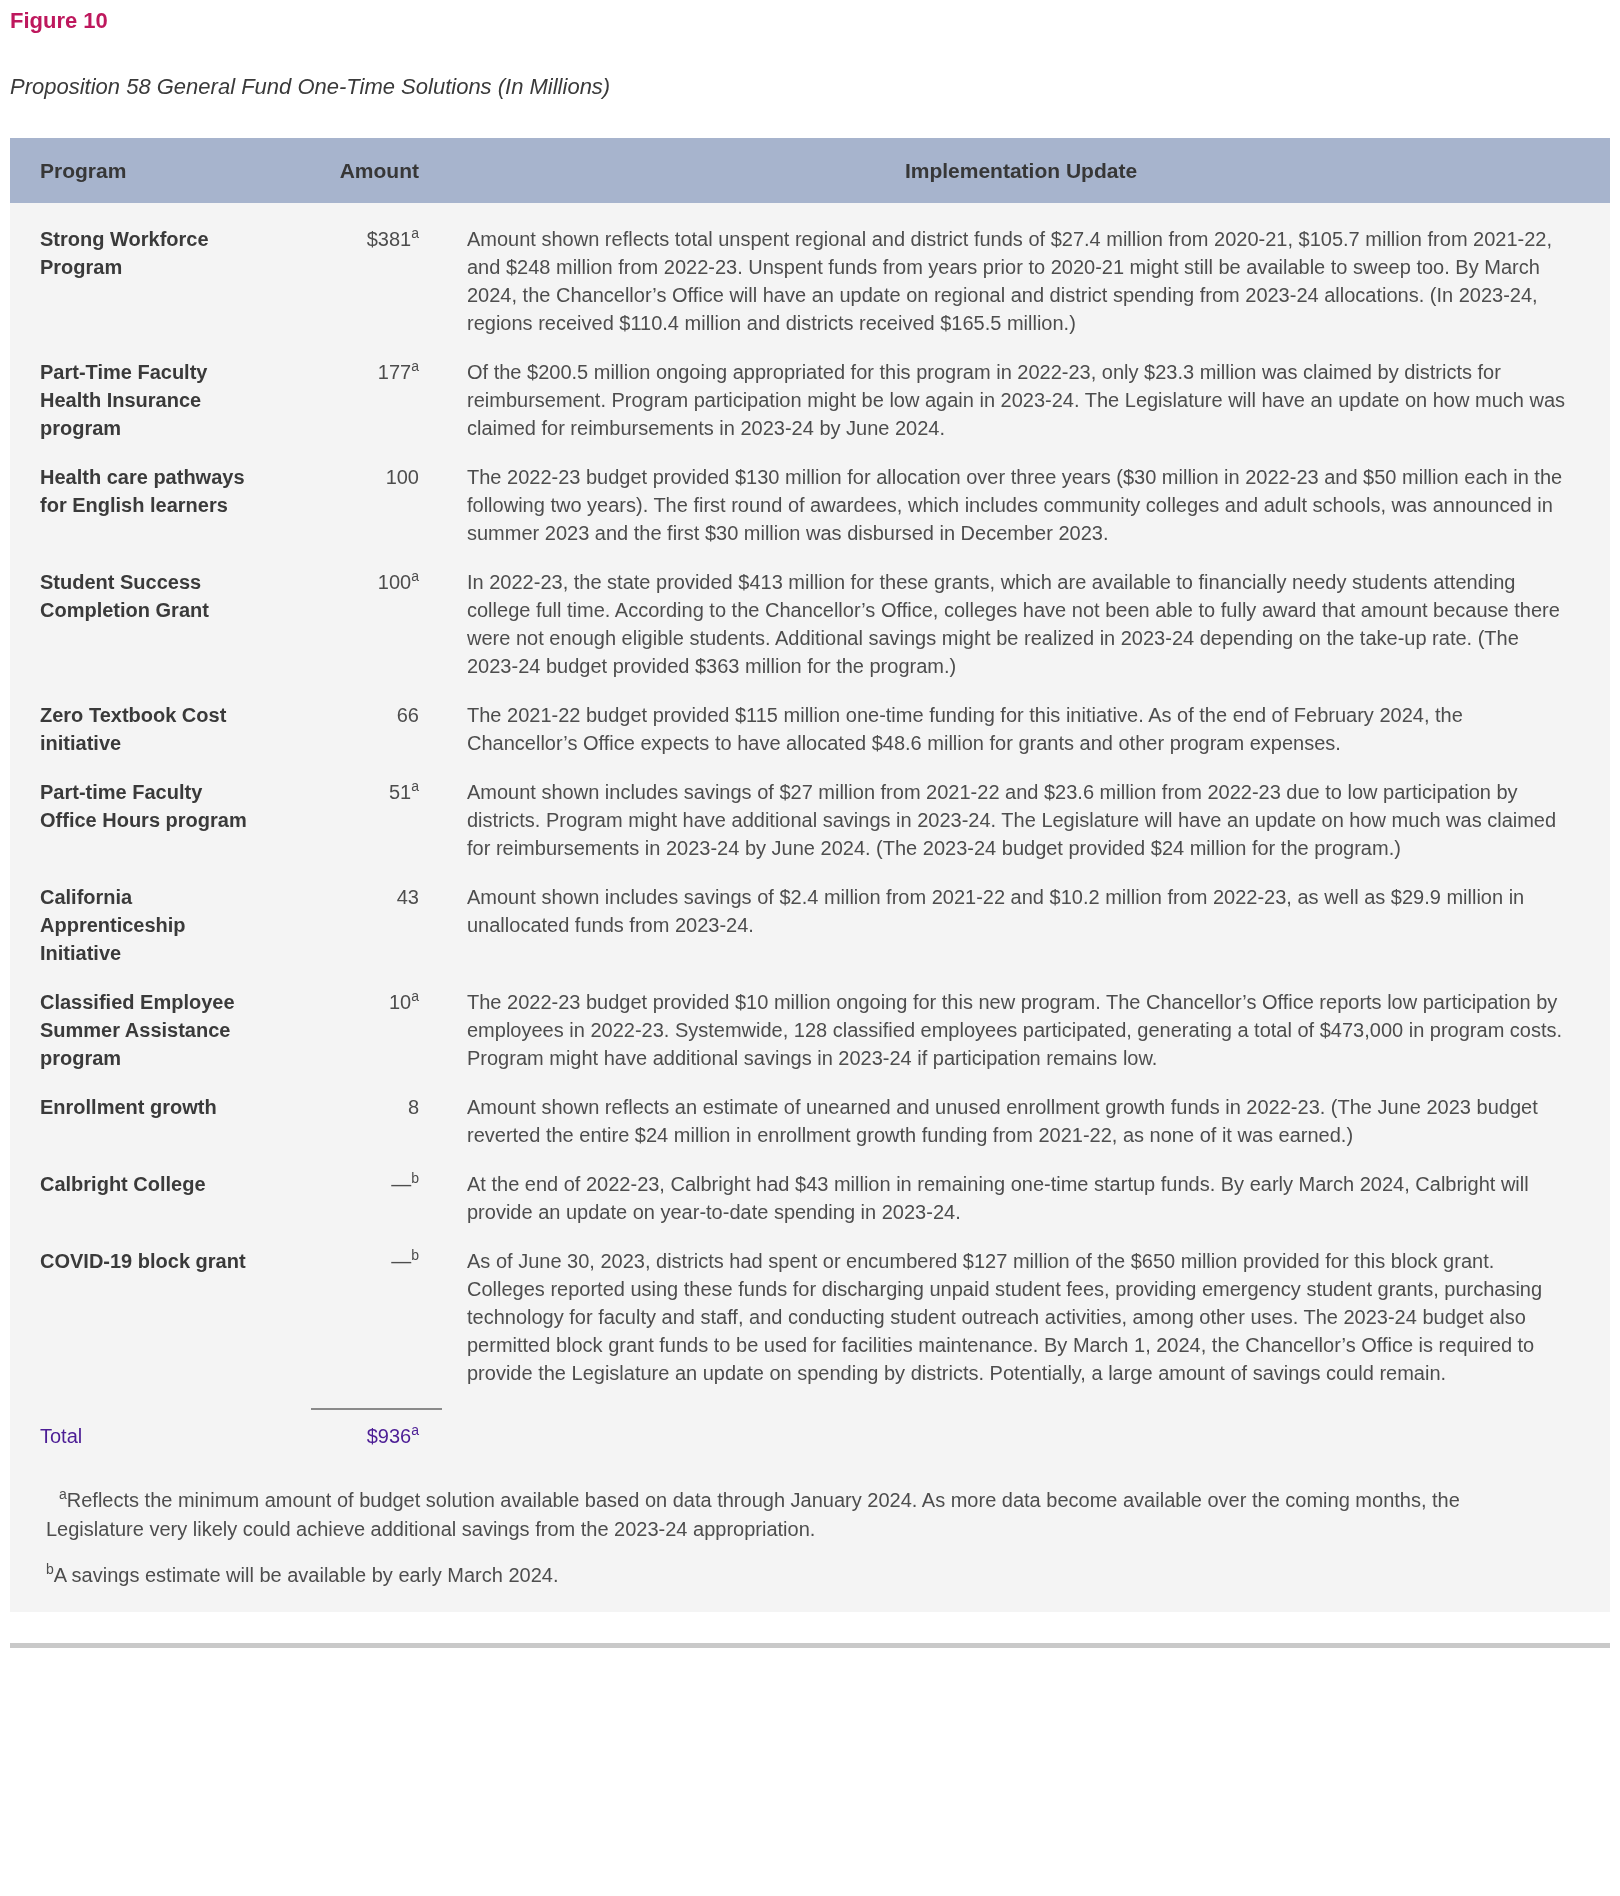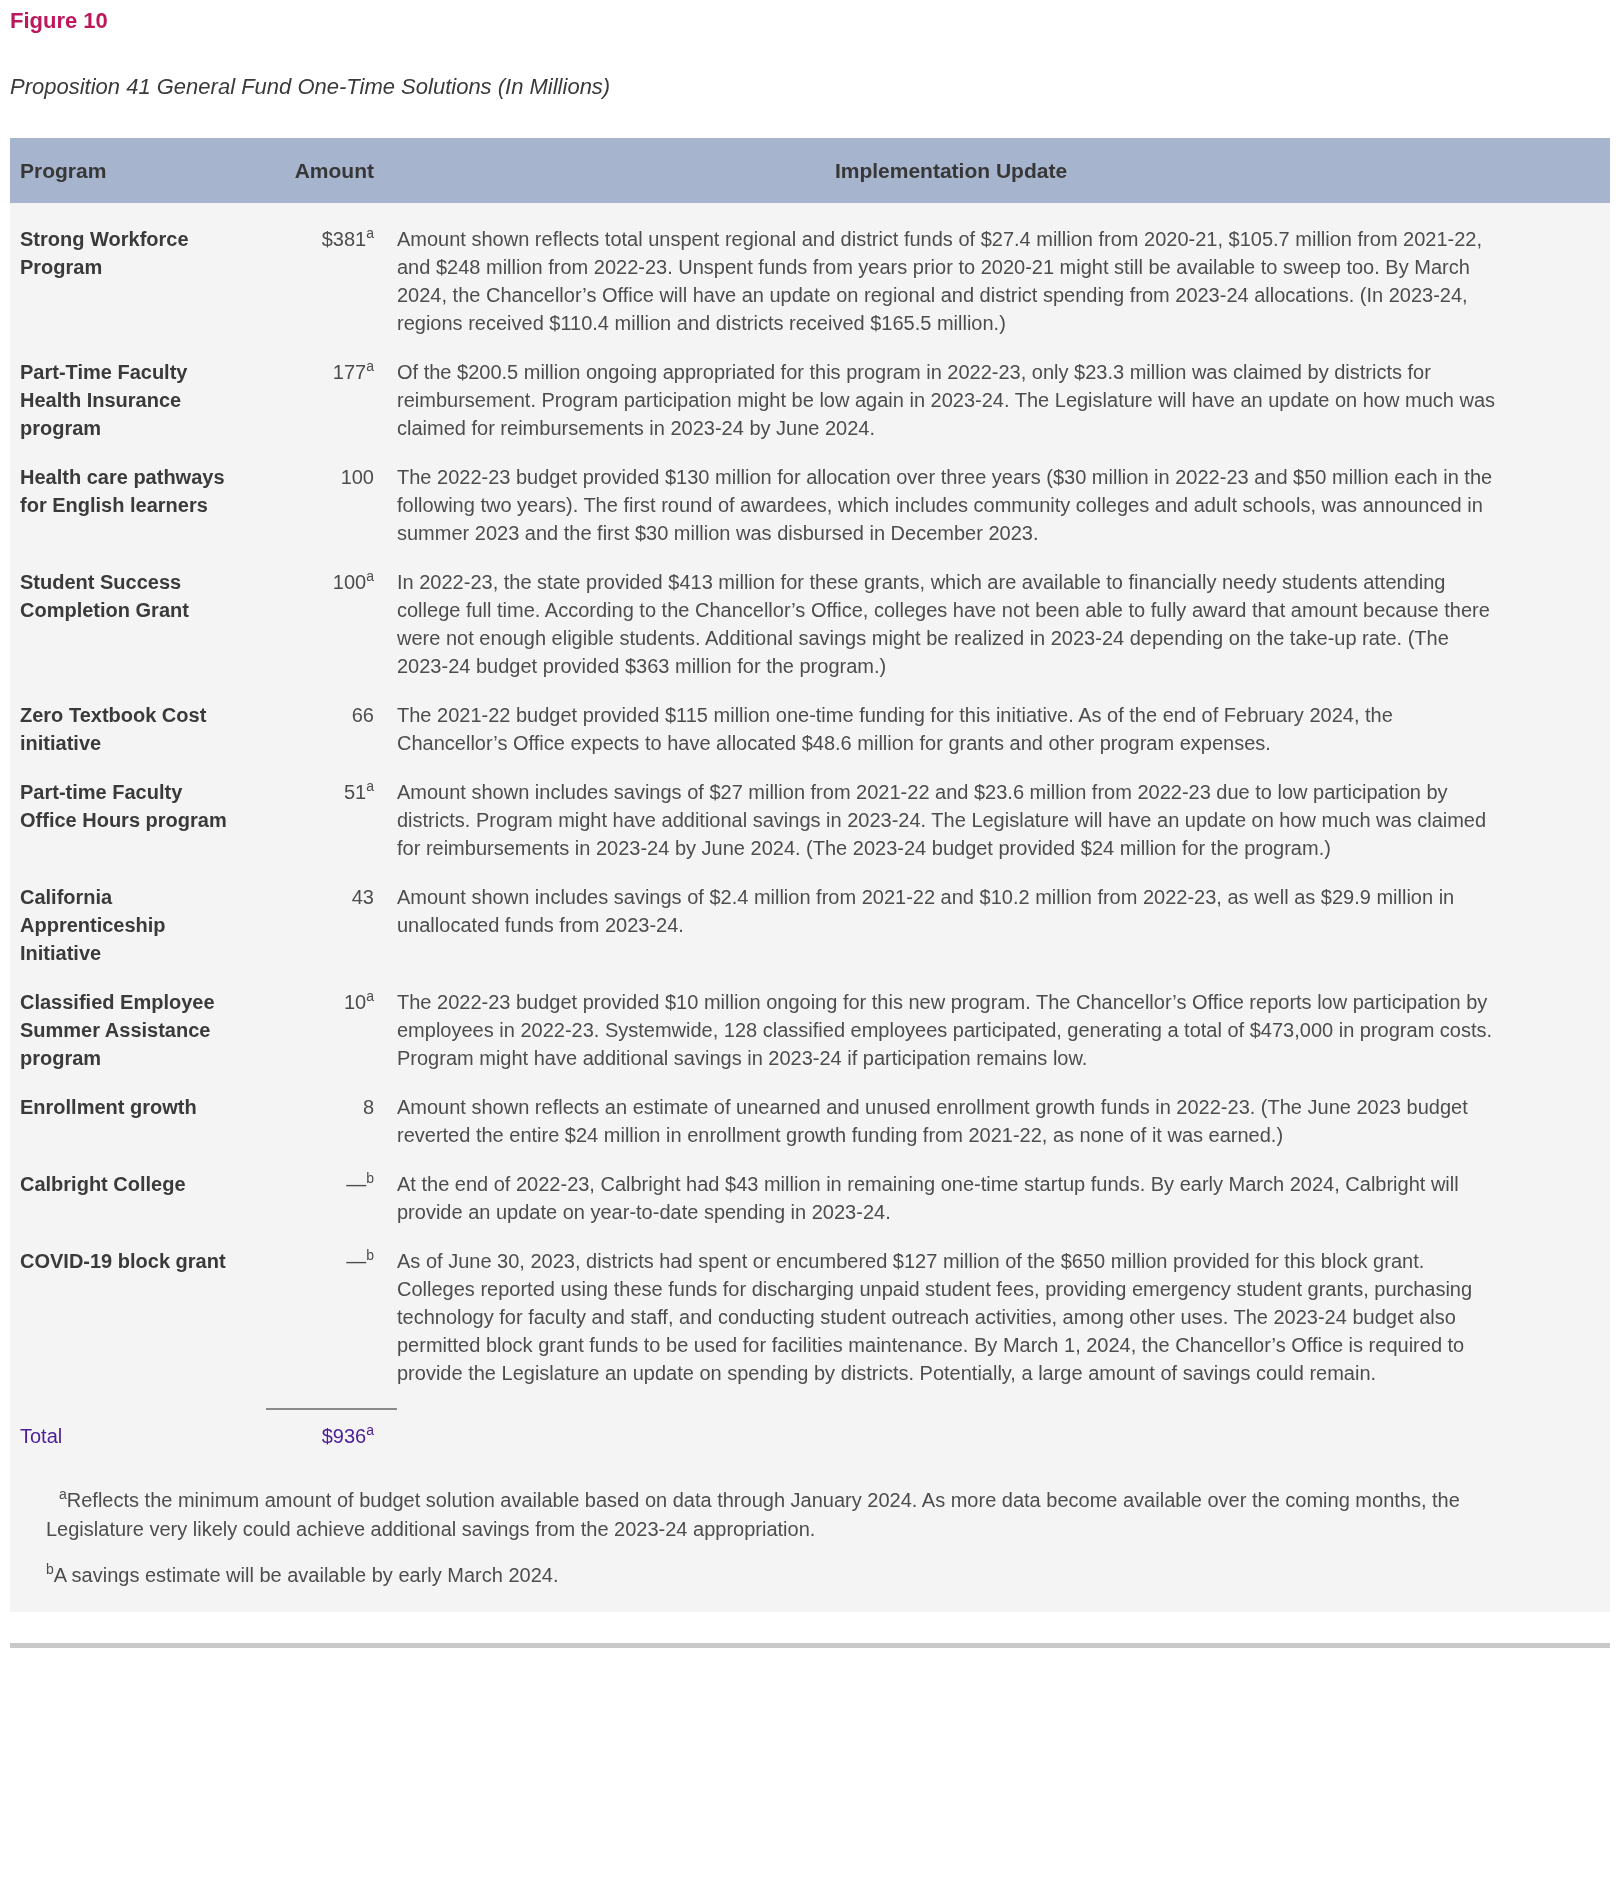--- a/index.html
+++ b/index.html
@@ -21,22 +21,22 @@
   .fig-subtitle {
     font-size:22px; line-height:26px; font-style:italic; color:#3a3a3a;
     margin-top:40px;
   }
 
   .panel { margin-top:38px; background:#f4f4f4; }
 
   .grid3 {
     display:grid;
     grid-template-columns:222px 109px 1108px;
-    column-gap:23px;
-    padding-left:10px; padding-right:65px;
+    column-gap:48px;
+    padding-left:30px; padding-right:65px;
   }
 
   .thead {
     background:#a7b4cd;
     height:65px; align-items:center;
     font-size:21px; font-weight:bold; color:#373737;
   }
   .th-amount { text-align:right; }
   .th-update { text-align:center; }
 
@@ -75,21 +75,21 @@
   .bottom-bar { margin-top:31px; height:5px; background:#c9c9c9; }
 </style>
 </head>
 <body>
 
 <div class="page">
 
   <div class="fig-label">Figure 10</div>
 
 
-  <div class="fig-subtitle">Proposition 41 General Fund One-Time Solutions (In Millions)</div>
+  <div class="fig-subtitle">Proposition 58 General Fund One-Time Solutions (In Millions)</div>
 
   <div class="panel">
 
     <div class="thead grid3">
       <div class="th th-program">Program</div>
       <div class="th th-amount">Amount</div>
       <div class="th th-update">Implementation Update</div>
     </div>
 
     <div class="tbody grid3" id="tbody">

